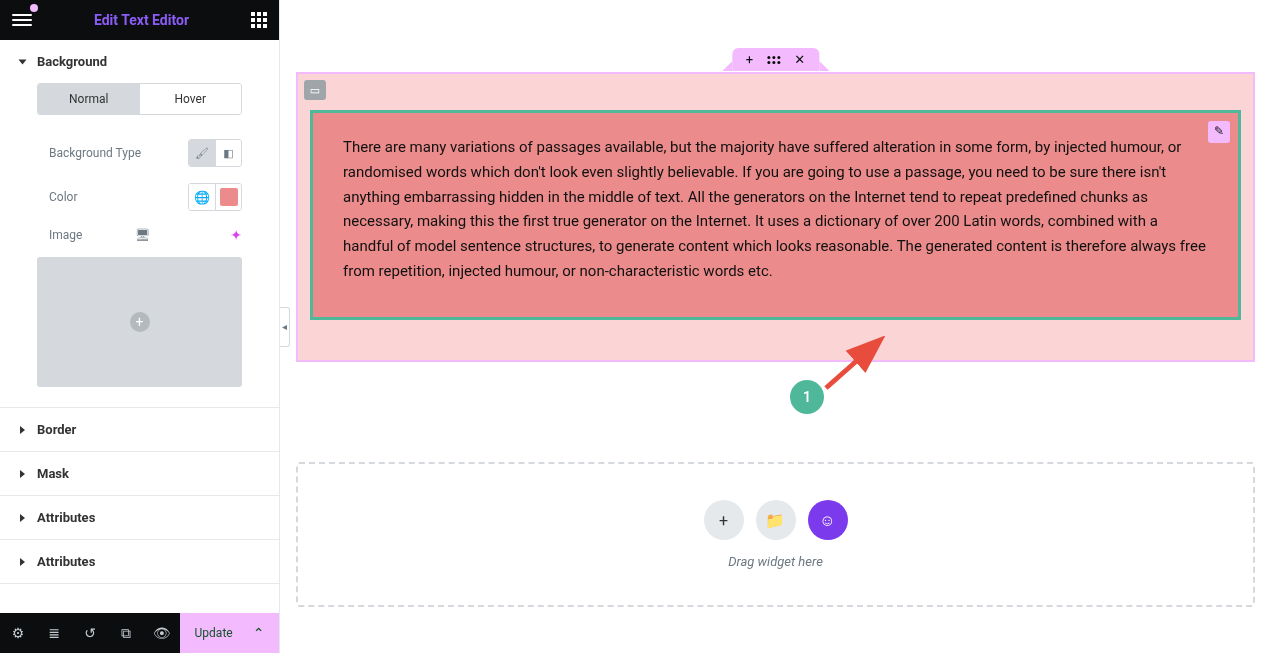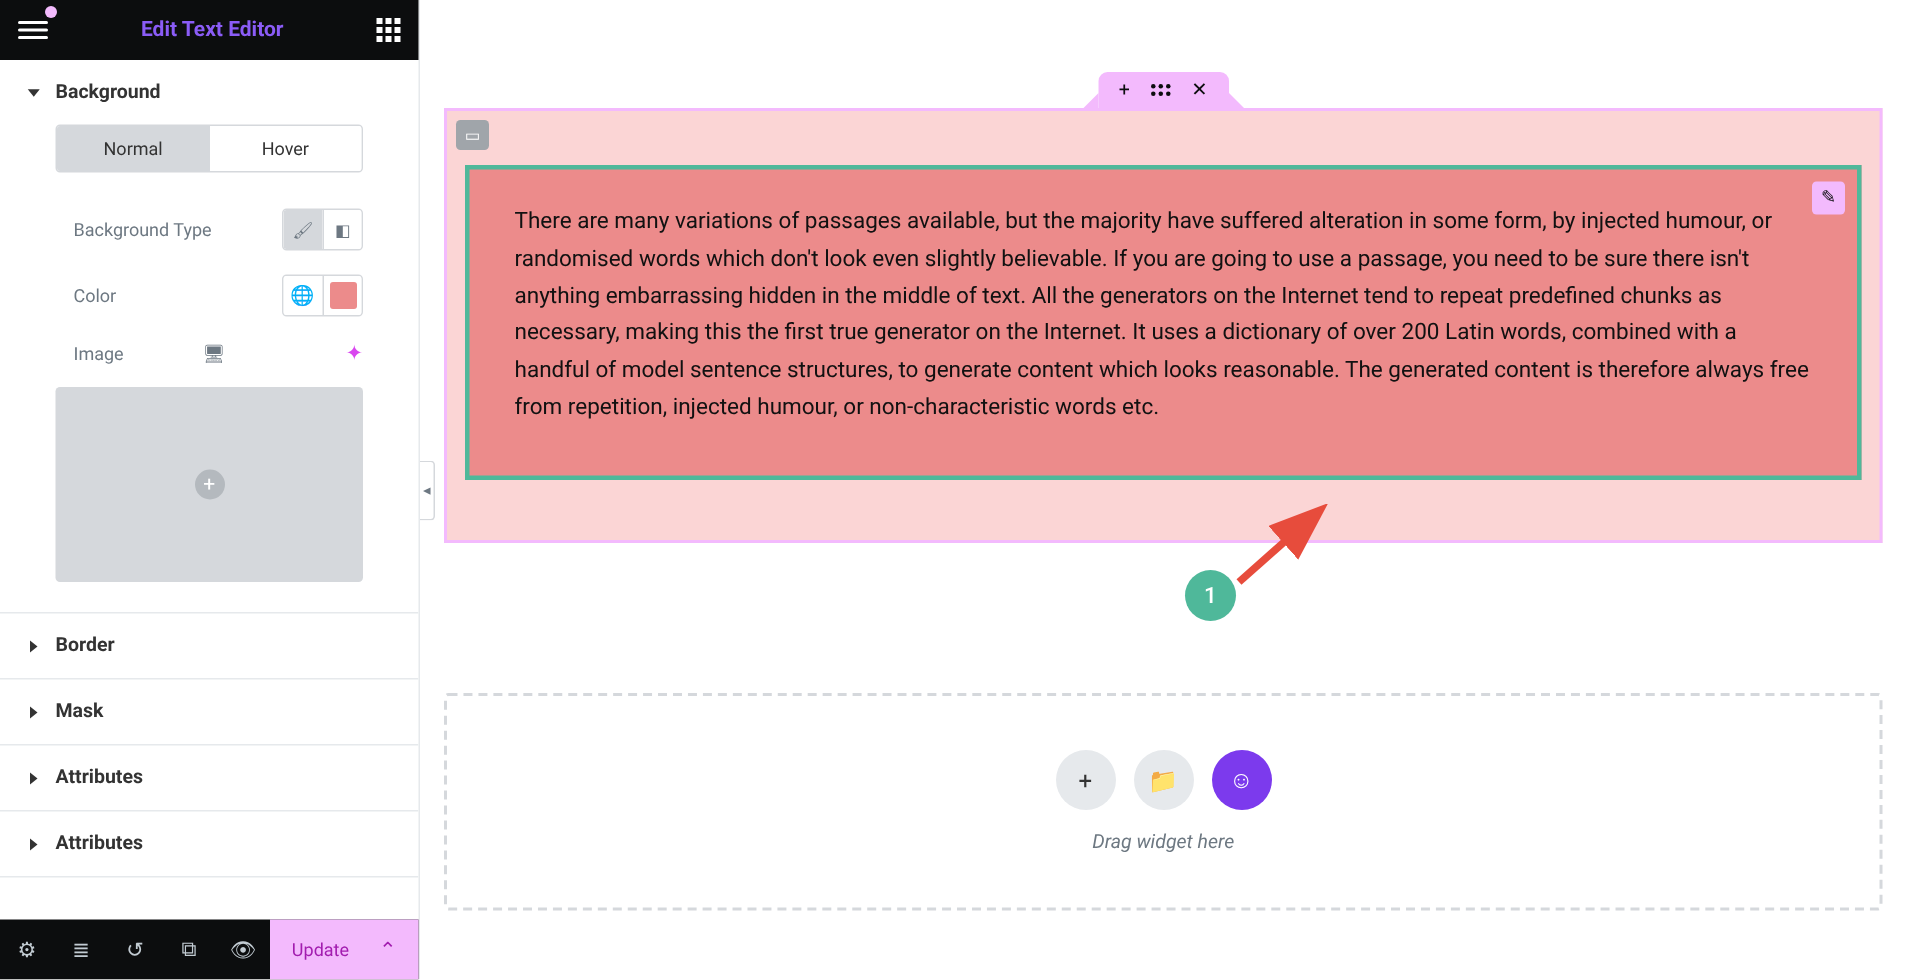--- a/index.html
+++ b/index.html
@@ -42,21 +42,21 @@
     .globe-icon { font-size: 13px; color: #6d7882; }
     
     .control-row .device-icon { margin-left: 6px; color: #6d7882; font-size: 12px; }
     .dynamic-icon { color: #d946ef; font-size: 14px; }
     
     .image-upload { height: 130px; background: #d5d8dc; border-radius: 3px; display: flex; align-items: center; justify-content: center; cursor: pointer; margin-top: 6px; }
     .image-upload .plus-circle { width: 20px; height: 20px; border-radius: 50%; background: #b4b9be; display: flex; align-items: center; justify-content: center; color: #fff; font-size: 14px; }
     
     .sidebar-footer { height: 40px; background: #0c0d0e; display: flex; align-items: center; }
     .footer-btn { width: 36px; height: 40px; display: flex; align-items: center; justify-content: center; color: #c2cbd2; cursor: pointer; font-size: 14px; }
-    .update-btn { flex: 1; background: #f3bafd; color: #a21caf; height: 100%; display: flex; align-items: center; justify-content: center; gap: 20px; cursor: pointer; padding: 0 14px; font-size: 12px; }
+    .update-btn { flex: 1; background: #f3bafd; color: #14532d; height: 100%; display: flex; align-items: center; justify-content: center; gap: 20px; cursor: pointer; padding: 0 14px; font-size: 12px; }
     .update-btn .chev { font-size: 14px; }
     
     
     .canvas { flex: 1; background: #fff; position: relative; padding: 0; overflow: hidden; }
     .collapse-handle { position: absolute; left: 0; top: 50%; transform: translateY(-50%); width: 10px; height: 40px; background: #fff; border: 1px solid #d5d8dc; border-left: none; border-radius: 0 3px 3px 0; display: flex; align-items: center; justify-content: center; cursor: pointer; font-size: 10px; color: #6d7882; z-index: 10; }
     
     .canvas-inner { padding: 48px 16px 20px; }
     
     .container-toolbar { position: absolute; top: 48px; left: 50%; transform: translateX(-50%); background: #f3bafd; border-radius: 6px 6px 0 0; padding: 4px 14px; display: flex; gap: 14px; align-items: center; z-index: 5; }
     .container-toolbar::before { content: ''; position: absolute; left: -10px; bottom: 0; border-bottom: 10px solid #f3bafd; border-left: 10px solid transparent; }

